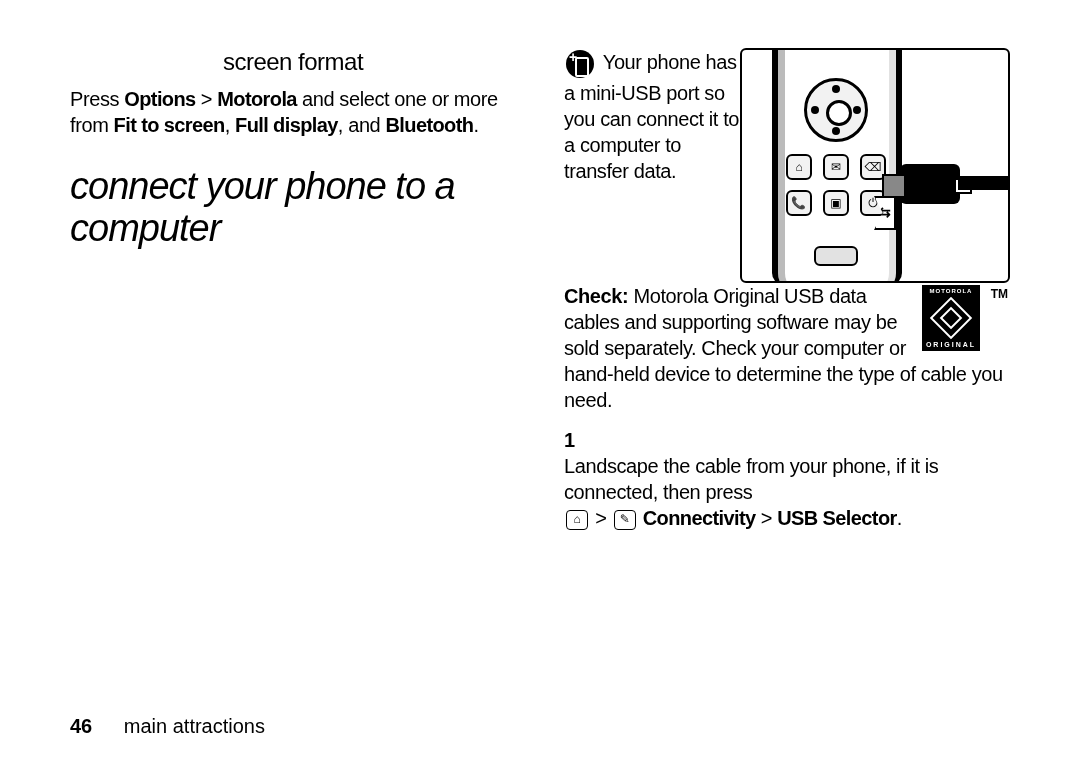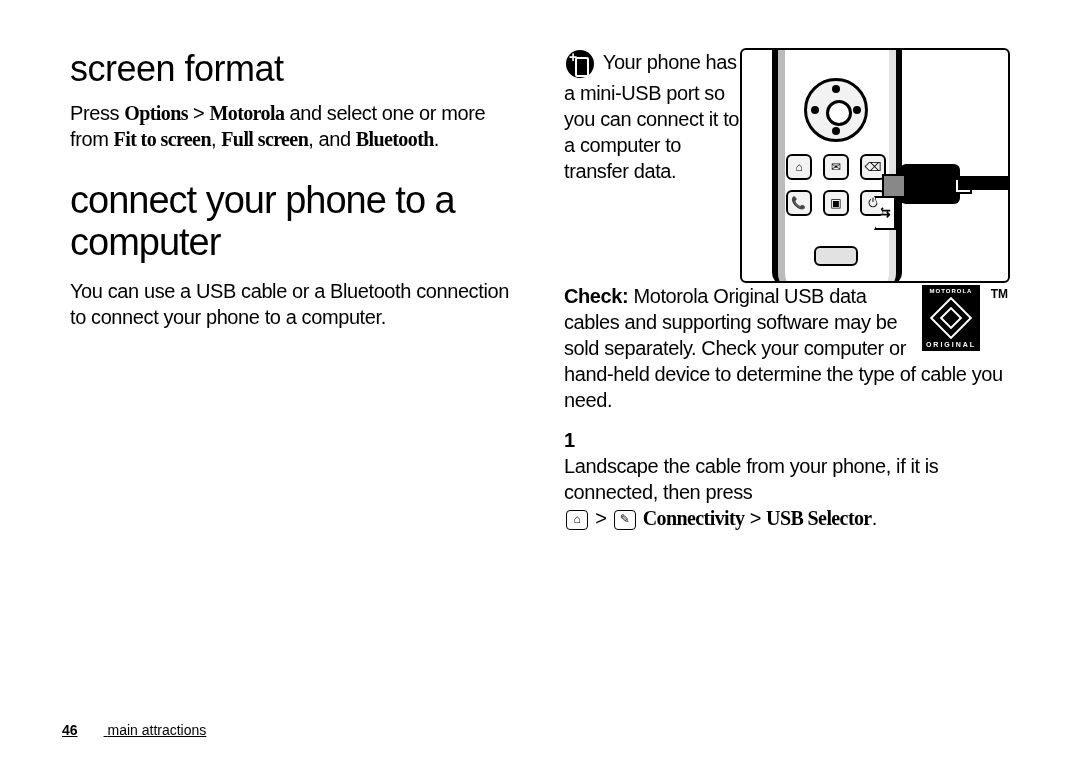--- a/index.html
+++ b/index.html
@@ -16,39 +16,41 @@
     display: flex;
     gap: 48px;
     width: 100%;
   }
   .col {
     flex: 1;
     min-width: 0;
   }
   h2 {
     font-weight: 400;
-    font-size: 36px;
+    font-size: 24px;
     letter-spacing: -0.5px;
     margin-bottom: 10px;
+    text-align: center;
   }
   h1 {
     font-weight: 400;
     font-size: 38px;
     letter-spacing: -1px;
     line-height: 1.1;
     margin: 28px 0 14px 0;
+    font-style: italic;
   }
   p {
     font-size: 20px;
     line-height: 1.3;
     margin-bottom: 14px;
     letter-spacing: -0.4px;
   }
   .condensed {
-    font-family: Liberation Serif, serif;
+    font-family: Liberation Sans, sans-serif;
     font-stretch: condensed;
     letter-spacing: -0.6px;
     margin-top: 28px;
   }
   b { font-weight: 700; }
   .right-top {
     display: flex;
   }
   .right-top .textwrap {
     flex: 1;
@@ -184,39 +186,37 @@
   ol li { font-size:20px; line-height:1.3; letter-spacing:-0.4px; }
   .step-num { display:inline-block; width:34px; font-weight:700; vertical-align:top; }
   .step-body { display:inline-block; width: calc(100% - 38px); vertical-align:top; }
   .home-key, .tool-key {
     display:inline-flex; width:22px; height:20px; border:1.6px solid #000; border-radius:4px;
     align-items:center; justify-content:center; font-size:12px; vertical-align:middle;
     margin: 0 2px;
   }
 
   .footer {
-    position:absolute; left:62px; bottom:28px;
-    font-size:14px;
-    text-decoration:underline;
+    position:absolute; left:70px; bottom:28px;
+    font-size:20px;
   }
   .footer .pagenum { font-weight:700; margin-right:26px; }
 </style>
 </head>
 <body>
 
 <div class="columns">
 
   <div class="col">
     <h2>screen format</h2>
     <p>
-      <span>Press </span><b class="condensed">Options</b><span> &gt; </span><b class="condensed">Motorola</b><span> and select one or more from </span><b class="condensed">Fit to screen</b><span>, </span><b class="condensed">Full screen</b><span>, and </span><b class="condensed">Bluetooth</b><span>.</span>
+      <span>Press </span><b class="condensed">Options</b><span> &gt; </span><b class="condensed">Motorola</b><span> and select one or more from </span><b class="condensed">Fit to screen</b><span>, </span><b class="condensed">Full display</b><span>, and </span><b class="condensed">Bluetooth</b><span>.</span>
     </p>
 
     <h1>connect your phone to a computer</h1>
-    <p>You can use a USB cable or a Bluetooth connection to connect your phone to a computer.</p>
   </div>
 
   <div class="col">
 
     <div class="right-top">
       <div class="textwrap">
         <p>
           <span class="inline-icon">
               <span class="phone-badge"></span>
             </span>

